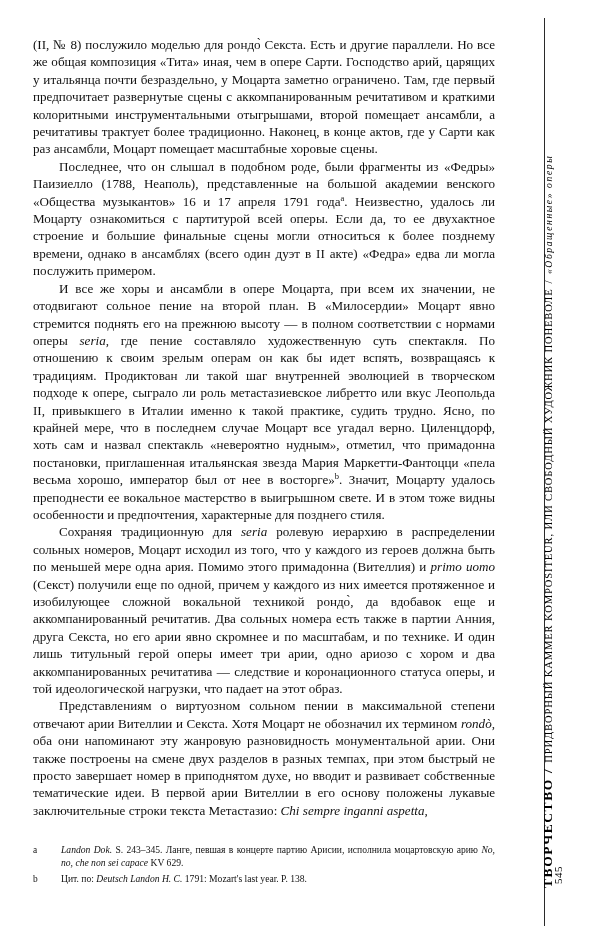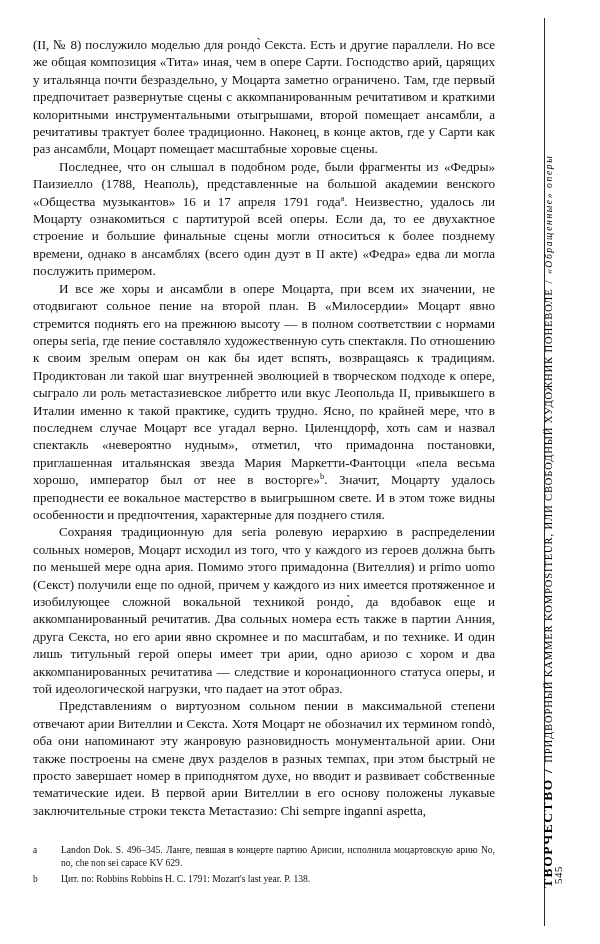--- a/index.html
+++ b/index.html
@@ -75,21 +75,21 @@
     font-size: 13.1px;
     line-height: 17.4px;
     hyphens: manual;
   }
   p.body.no-indent {
     text-indent: 0;
   }
   p.body + p.body {
     margin-top: 0px;
   }
-  .it { }
+  .it { font-style: italic; }
   sup {
     font-size: 8.5px;
     vertical-align: super;
     line-height: 0;
   }
   
   .footnotes {
     position: absolute;
     left: 33px;
     top: 838px;
@@ -127,25 +127,25 @@
     <p class="body">Последнее, что он слышал в подобном роде, были фрагменты из «Федры» Паизиелло (1788, Неаполь), представленные на большой академии венского «Общества музыкантов» 16 и 17 апреля 1791 года<sup>a</sup>. Неизвестно, удалось ли Моцарту ознакомиться с партитурой всей оперы. Если да, то ее двухактное строение и большие финальные сцены могли относиться к более позднему времени, однако в ансамблях (всего один дуэт в II акте) «Федра» едва ли могла послужить примером.</p>
     <p class="body">И все же хоры и ансамбли в опере Моцарта, при всем их значении, не отодвигают сольное пение на второй план. В «Милосердии» Моцарт явно стремится поднять его на прежнюю высоту — в полном соответствии с нормами оперы <span class="it">seria</span>, где пение составляло художественную суть спектакля. По отношению к своим зрелым операм он как бы идет вспять, возвращаясь к традициям. Продиктован ли такой шаг внутренней эволюцией в творческом подходе к опере, сыграло ли роль метастазиевское либретто или вкус Леопольда II, привыкшего в Италии именно к такой практике, судить трудно. Ясно, по крайней мере, что в последнем случае Моцарт все угадал верно. Циленцдорф, хоть сам и назвал спектакль «невероятно нудным», отметил, что примадонна постановки, приглашенная итальянская звезда Мария Маркетти-Фантоцци «пела весьма хорошо, император был от нее в восторге»<sup>b</sup>. Значит, Моцарту удалось преподнести ее вокальное мастерство в выигрышном свете. И в этом тоже видны особенности и предпочтения, характерные для позднего стиля.</p>
     <p class="body">Сохраняя традиционную для <span class="it">seria</span> ролевую иерархию в распределении сольных номеров, Моцарт исходил из того, что у каждого из героев должна быть по меньшей мере одна ария. Помимо этого примадонна (Вителлия) и <span class="it">primo uomo</span> (Секст) получили еще по одной, причем у каждого из них имеется протяженное и изобилующее сложной вокальной техникой рондо̀, да вдобавок еще и аккомпанированный речитатив. Два сольных номера есть также в партии Анния, друга Секста, но его арии явно скромнее и по масштабам, и по технике. И один лишь титульный герой оперы имеет три арии, одно ариозо с хором и два аккомпанированных речитатива — следствие и коронационного статуса оперы, и той идеологической нагрузки, что падает на этот образ.</p>
     <p class="body">Представлениям о виртуозном сольном пении в максимальной степени отвечают арии Вителлии и Секста. Хотя Моцарт не обозначил их термином <span class="it">rondò</span>, оба они напоминают эту жанровую разновидность монументальной арии. Они также построены на смене двух разделов в разных темпах, при этом быстрый не просто завершает номер в приподнятом духе, но вводит и развивает собственные тематические идеи. В первой арии Вителлии в его основу положены лукавые заключительные строки текста Метастазио: <span class="it">Chi sempre inganni aspetta</span>,</p>
   </div>
 
   <div class="footnotes">
     <div class="fn-rule"></div>
     <div class="fn-row">
       <div class="fn-mark">a</div>
-      <div class="fn-text" id="fn0"><span class="it">Landon Dok.</span><span> S. 496–345. Ланге, певшая в концерте партию Арисии, исполнила моцартовскую арию </span><span class="it">No, no, che non sei capace</span><span> KV 629.</span></div>
+      <div class="fn-text" id="fn0"><span class="it">Landon Dok.</span><span> S. 243–345. Ланге, певшая в концерте партию Арисии, исполнила моцартовскую арию </span><span class="it">No, no, che non sei capace</span><span> KV 629.</span></div>
     </div>
     <div class="fn-row">
       <div class="fn-mark">b</div>
-      <div class="fn-text" id="fn1"><span>Цит. по: </span><span class="it">Robbins Robbins H. C.</span><span> 1791: Mozart's last year. P. 138.</span></div>
+      <div class="fn-text" id="fn1"><span>Цит. по: </span><span class="it">Deutsch Landon H. C.</span><span> 1791: Mozart's last year. P. 138.</span></div>
     </div>
   </div>
 
   <div class="side-rail">
     <div class="rail-rule"></div>
     <div class="vertical-text rail-title">
       <span>ТВОРЧЕСТВО</span>
       <span>/</span>
       <span style="font-weight:normal;font-size:10.5px;letter-spacing:0.9px;">ПРИДВОРНЫЙ KAMMER KOMPOSITEUR, ИЛИ СВОБОДНЫЙ ХУДОЖНИК ПОНЕВОЛЕ</span>
       <span style="font-weight:normal;font-size:10.5px;">/</span>

